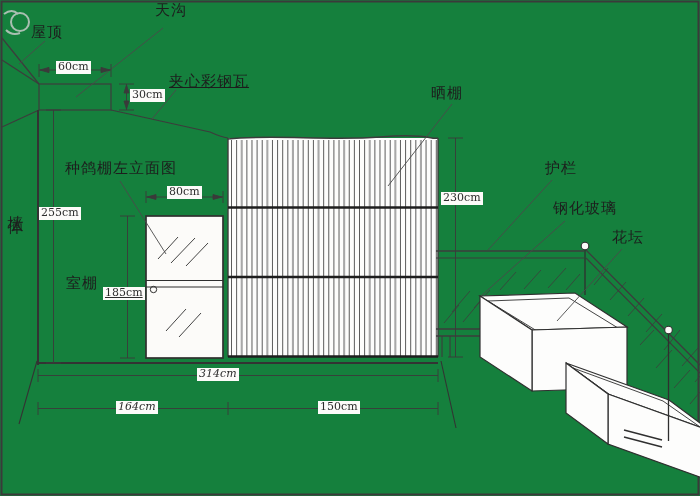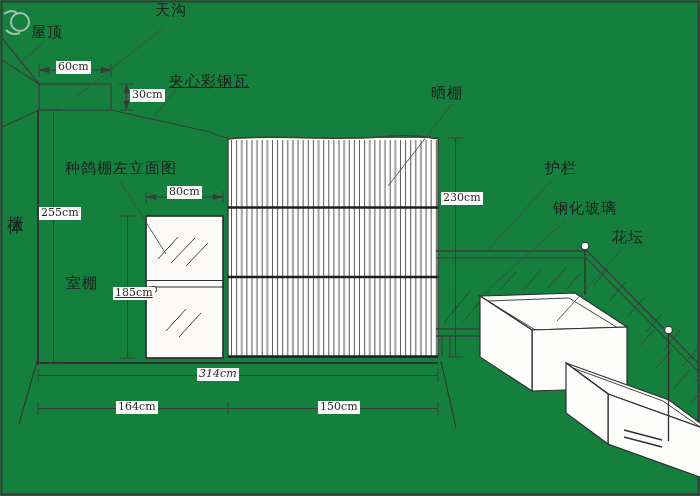--- a/index.html
+++ b/index.html
@@ -234,24 +234,24 @@
   <div class="lbl cn" style="left:66px;top:275px;">室棚</div>
   <div class="lbl cn" style="left:431px;top:85px;">晒棚</div>
   <div class="lbl cn" style="left:545px;top:160px;">护栏</div>
   <div class="lbl cn" style="left:553px;top:200px;">钢化玻璃</div>
   <div class="lbl cn" style="left:612px;top:229px;">花坛</div>
 
   <div class="lbl dim" style="left:56px;top:61px;">60cm</div>
   <div class="lbl dim" style="left:130px;top:89px;">30cm</div>
   <div class="lbl dim" style="left:39px;top:207px;">255cm</div>
   <div class="lbl dim" style="left:167px;top:186px;">80cm</div>
-  <div class="lbl dim" style="left:113px;top:287px;text-decoration:underline;">185cm</div>
+  <div class="lbl dim" style="left:103px;top:287px;text-decoration:underline;">185cm</div>
   <div class="lbl dim" style="left:441px;top:192px;">230cm</div>
   <div class="lbl dim" style="left:197px;top:368px;font-style:italic;">314cm</div>
-  <div class="lbl dim" style="left:116px;top:401px;">164cm</div>
+  <div class="lbl dim" style="left:116px;top:401px;font-style:italic;">164cm</div>
   <div class="lbl dim" style="left:318px;top:401px;">150cm</div>
 
 
   <svg class="wm-logo" width="34" height="40" viewBox="0 0 34 40">
     <g fill="none" stroke="#cfcfcf" stroke-width="2">
       <circle cx="20" cy="22" r="9"></circle>
       <path d="M4,14 Q12,8 18,14"></path>
       <path d="M6,30 Q12,36 20,33"></path>
     </g>
   </svg>

